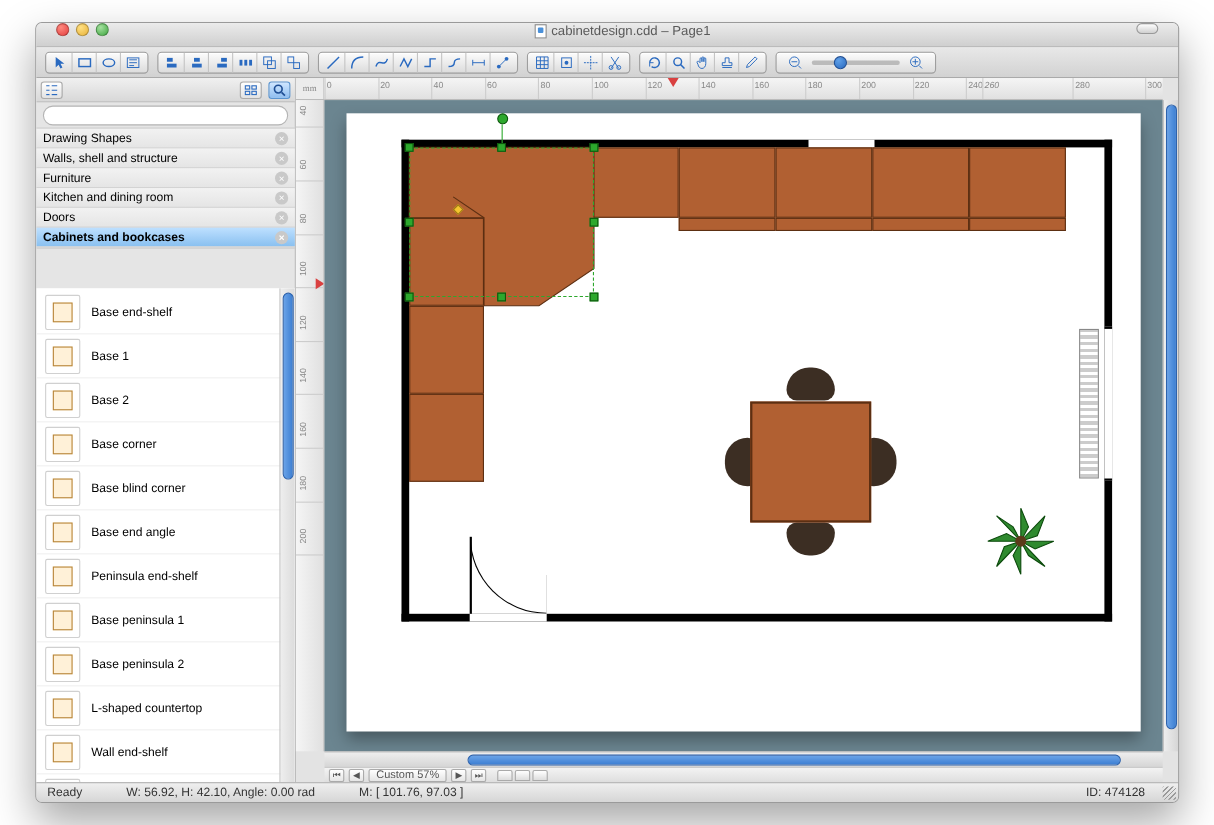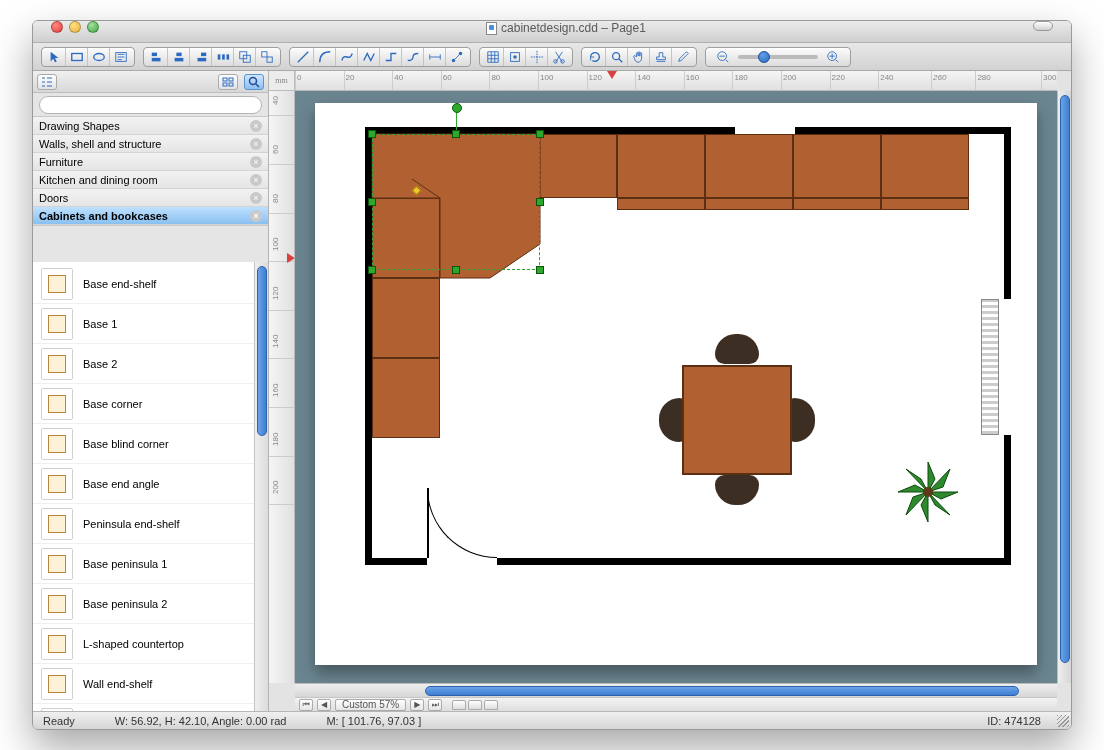--- a/index.html
+++ b/index.html
@@ -481,21 +481,21 @@
           </div>
           <div class="tick-h" style="left: 486px;">
             <span>200</span>
           </div>
           <div class="tick-h" style="left: 534.6px;">
             <span>220</span>
           </div>
           <div class="tick-h" style="left: 583.2px;">
             <span>240</span>
           </div>
-          <div class="tick-h" style="left: 636px; font-style: italic;">
+          <div class="tick-h" style="left: 598px; font-style: italic;">
             <span>260</span>
           </div>
           <div class="tick-h" style="left: 680.4px;">
             <span>280</span>
           </div>
           <div class="tick-h" style="left: 729px; margin-left: 17px;">
             <span>300</span>
           </div>
         </div>
       <div class="v-ruler" id="v-ruler">

